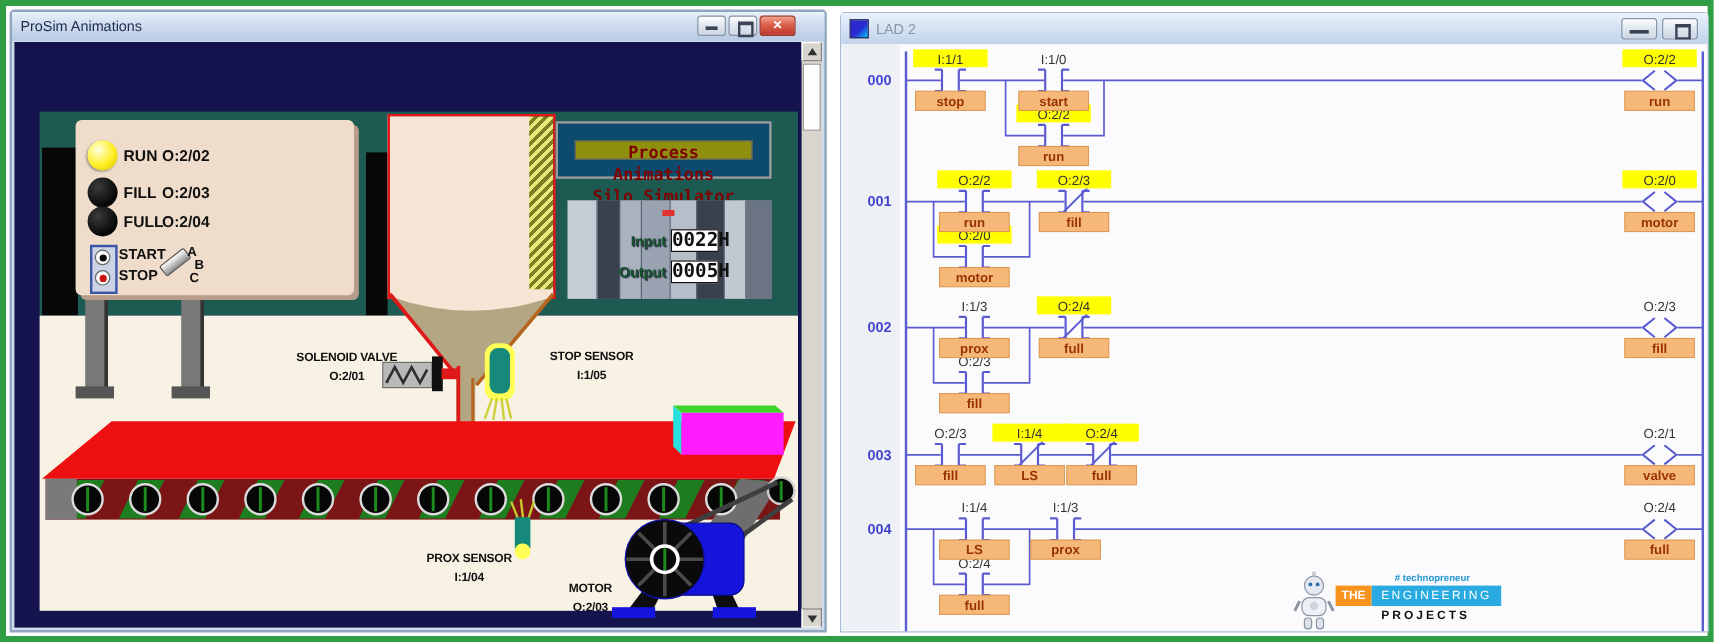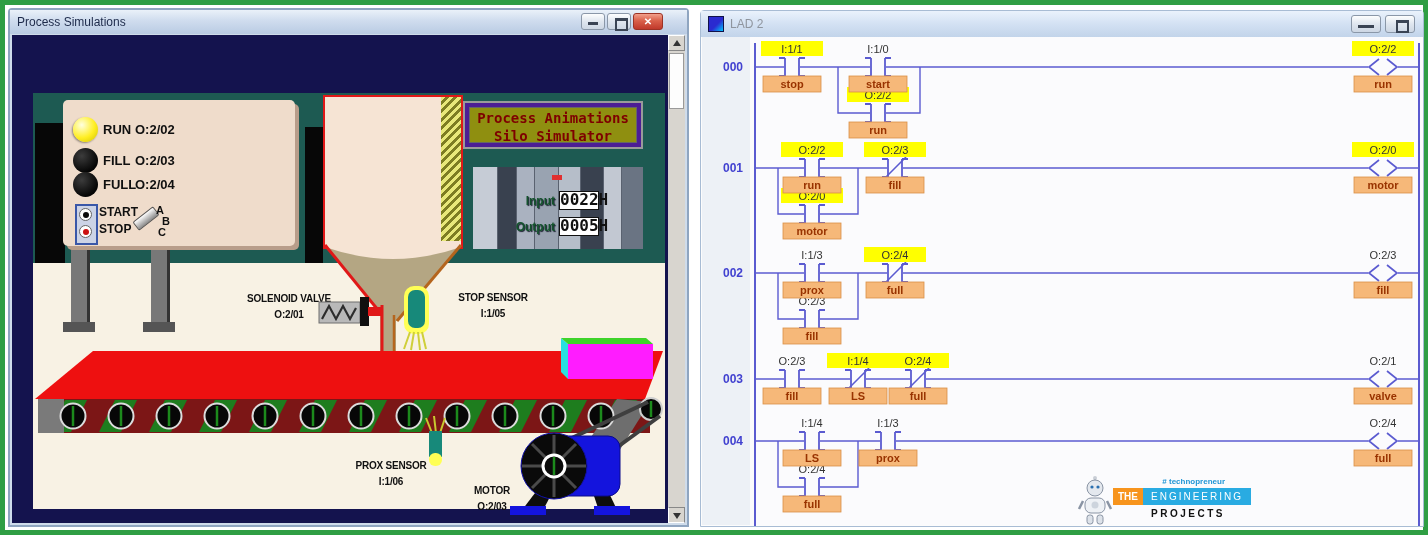--- a/index.html
+++ b/index.html
@@ -33,21 +33,21 @@
   #logo .w2{background:#29abe2;color:#fff;font-weight:normal;font-size:10px;padding:3px 8px;letter-spacing:2px;}
   #logo .w3{position:absolute;right:4px;top:35px;font-size:10px;font-weight:bold;color:#111;letter-spacing:2.5px;}
 </style>
 </head>
 <body>
 
 <div id="frame">
 
   <div class="win" style="left:3px;top:3px;width:681px;height:519px;z-index:1;">
     <div class="titlebar">
-      <span class="title-text">Process Simulations</span>
+      <span class="title-text">ProSim Animations</span>
     </div>
     <div class="winbtn" style="right:82px;width:24px;">
         <span class="glyph-dash"></span>
       </div>
     <div class="winbtn" style="right:56px;width:24px;">
         <span class="glyph-box"></span>
       </div>
     <div class="winbtn close" style="right:24px;width:30px;"><span>✕</span></div>
     <div style="position:absolute;left:2px;top:25px;right:2px;bottom:2px;background:#14134e;"></div>
 
@@ -98,21 +98,21 @@
 
       <div class="abs" style="left:70px;top:113px;width:24px;height:9px;background:linear-gradient(#ffffff,#8a8a8a);border:1px solid #555;border-radius:2px;transform:rotate(-38deg);"></div>
       <span class="paneltxt" style="left:93px;top:104px;font-size:11px;">A</span>
       <span class="paneltxt" style="left:99px;top:115px;font-size:11px;">B</span>
       <span class="paneltxt" style="left:95px;top:126px;font-size:11px;">C</span>
     </div>
 
     <div class="abs" style="left:318px;top:90px;width:118px;height:150px;background:#f6e4d4;border:2px solid #e01818;border-right:none;z-index:2;"></div>
     <div class="abs" style="left:436px;top:90px;width:20px;height:150px;background:repeating-linear-gradient(135deg,#e8e87a 0 3px,#7d7d22 3px 6px);border:2px solid #e01818;border-left:none;z-index:2;"></div>
 
-    <div class="abs" style="left:458px;top:96px;width:180px;height:48px;border:2px solid #9a9a9a;background:#4c1d95;box-sizing:border-box;padding:4px;z-index:2;">
+    <div class="abs" style="left:458px;top:96px;width:180px;height:48px;border:2px solid #9a9a9a;background:#0c4a6e;box-sizing:border-box;padding:14px;z-index:2;">
       <div style="background:#8f8f10;border:1px solid #666;height:100%;box-sizing:border-box;text-align:center;font-family:'DejaVu Sans Mono',monospace;font-weight:bold;font-size:14px;color:#7e0000;line-height:18px;padding-top:1px;">
         <div>Process Animations</div>
         <div>Silo Simulator</div>
       </div>
     </div>
 
     <div class="abs" style="left:468px;top:162px;width:170px;height:82px;background:#7f8a98;display:flex;z-index:2;">
       <div style="width:24px;background:#c6ccd6;border-right:1px solid #5a6270;"></div>
       <div style="width:18px;background:#39414f;border-right:1px solid #5a6270;"></div>
       <div style="width:17px;background:#aab2c0;border-right:1px solid #5a6270;"></div>
@@ -126,21 +126,21 @@
     <span class="plclabel" style="left:510px;top:189px;width:40px;">Input</span>
     <div class="plcbox" style="left:554px;top:186px;width:38px;height:17px;">0022H</div>
     <span class="plclabel" style="left:504px;top:215px;width:46px;">Output</span>
     <div class="plcbox" style="left:554px;top:212px;width:38px;height:17px;">0005H</div>
 
     <div class="simlabel" style="left:232px;top:272px;width:104px;">SOLENOID VALVE</div>
     <div class="simlabel" style="left:232px;top:288px;width:104px;">O:2/01</div>
     <div class="simlabel" style="left:436px;top:271px;width:104px;">STOP SENSOR</div>
     <div class="simlabel" style="left:436px;top:287px;width:104px;">I:1/05</div>
     <div class="simlabel" style="left:340px;top:439px;width:92px;">PROX SENSOR</div>
-    <div class="simlabel" style="left:340px;top:455px;width:92px;">I:1/06</div>
+    <div class="simlabel" style="left:340px;top:455px;width:92px;">I:1/04</div>
     <div class="simlabel" style="left:448px;top:464px;width:78px;">MOTOR</div>
     <div class="simlabel" style="left:448px;top:480px;width:78px;">O:2/03</div>
   </div>
 
   <svg id="scene-svg" class="abs" style="left:0;top:0;z-index:6;pointer-events:none;" width="1428" height="535" viewBox="0 0 1428 535">
 
     <g>
       <polygon points="320,240 456,240 392,316 382,316" fill="#b4a683"></polygon>
       <path d="M320,242 Q388,266 456,242 L456,236 L320,236 Z" fill="#f6e4d4"></path>
       <line x1="320" y1="240" x2="382" y2="316" stroke="#e01818" stroke-width="3"></line>

